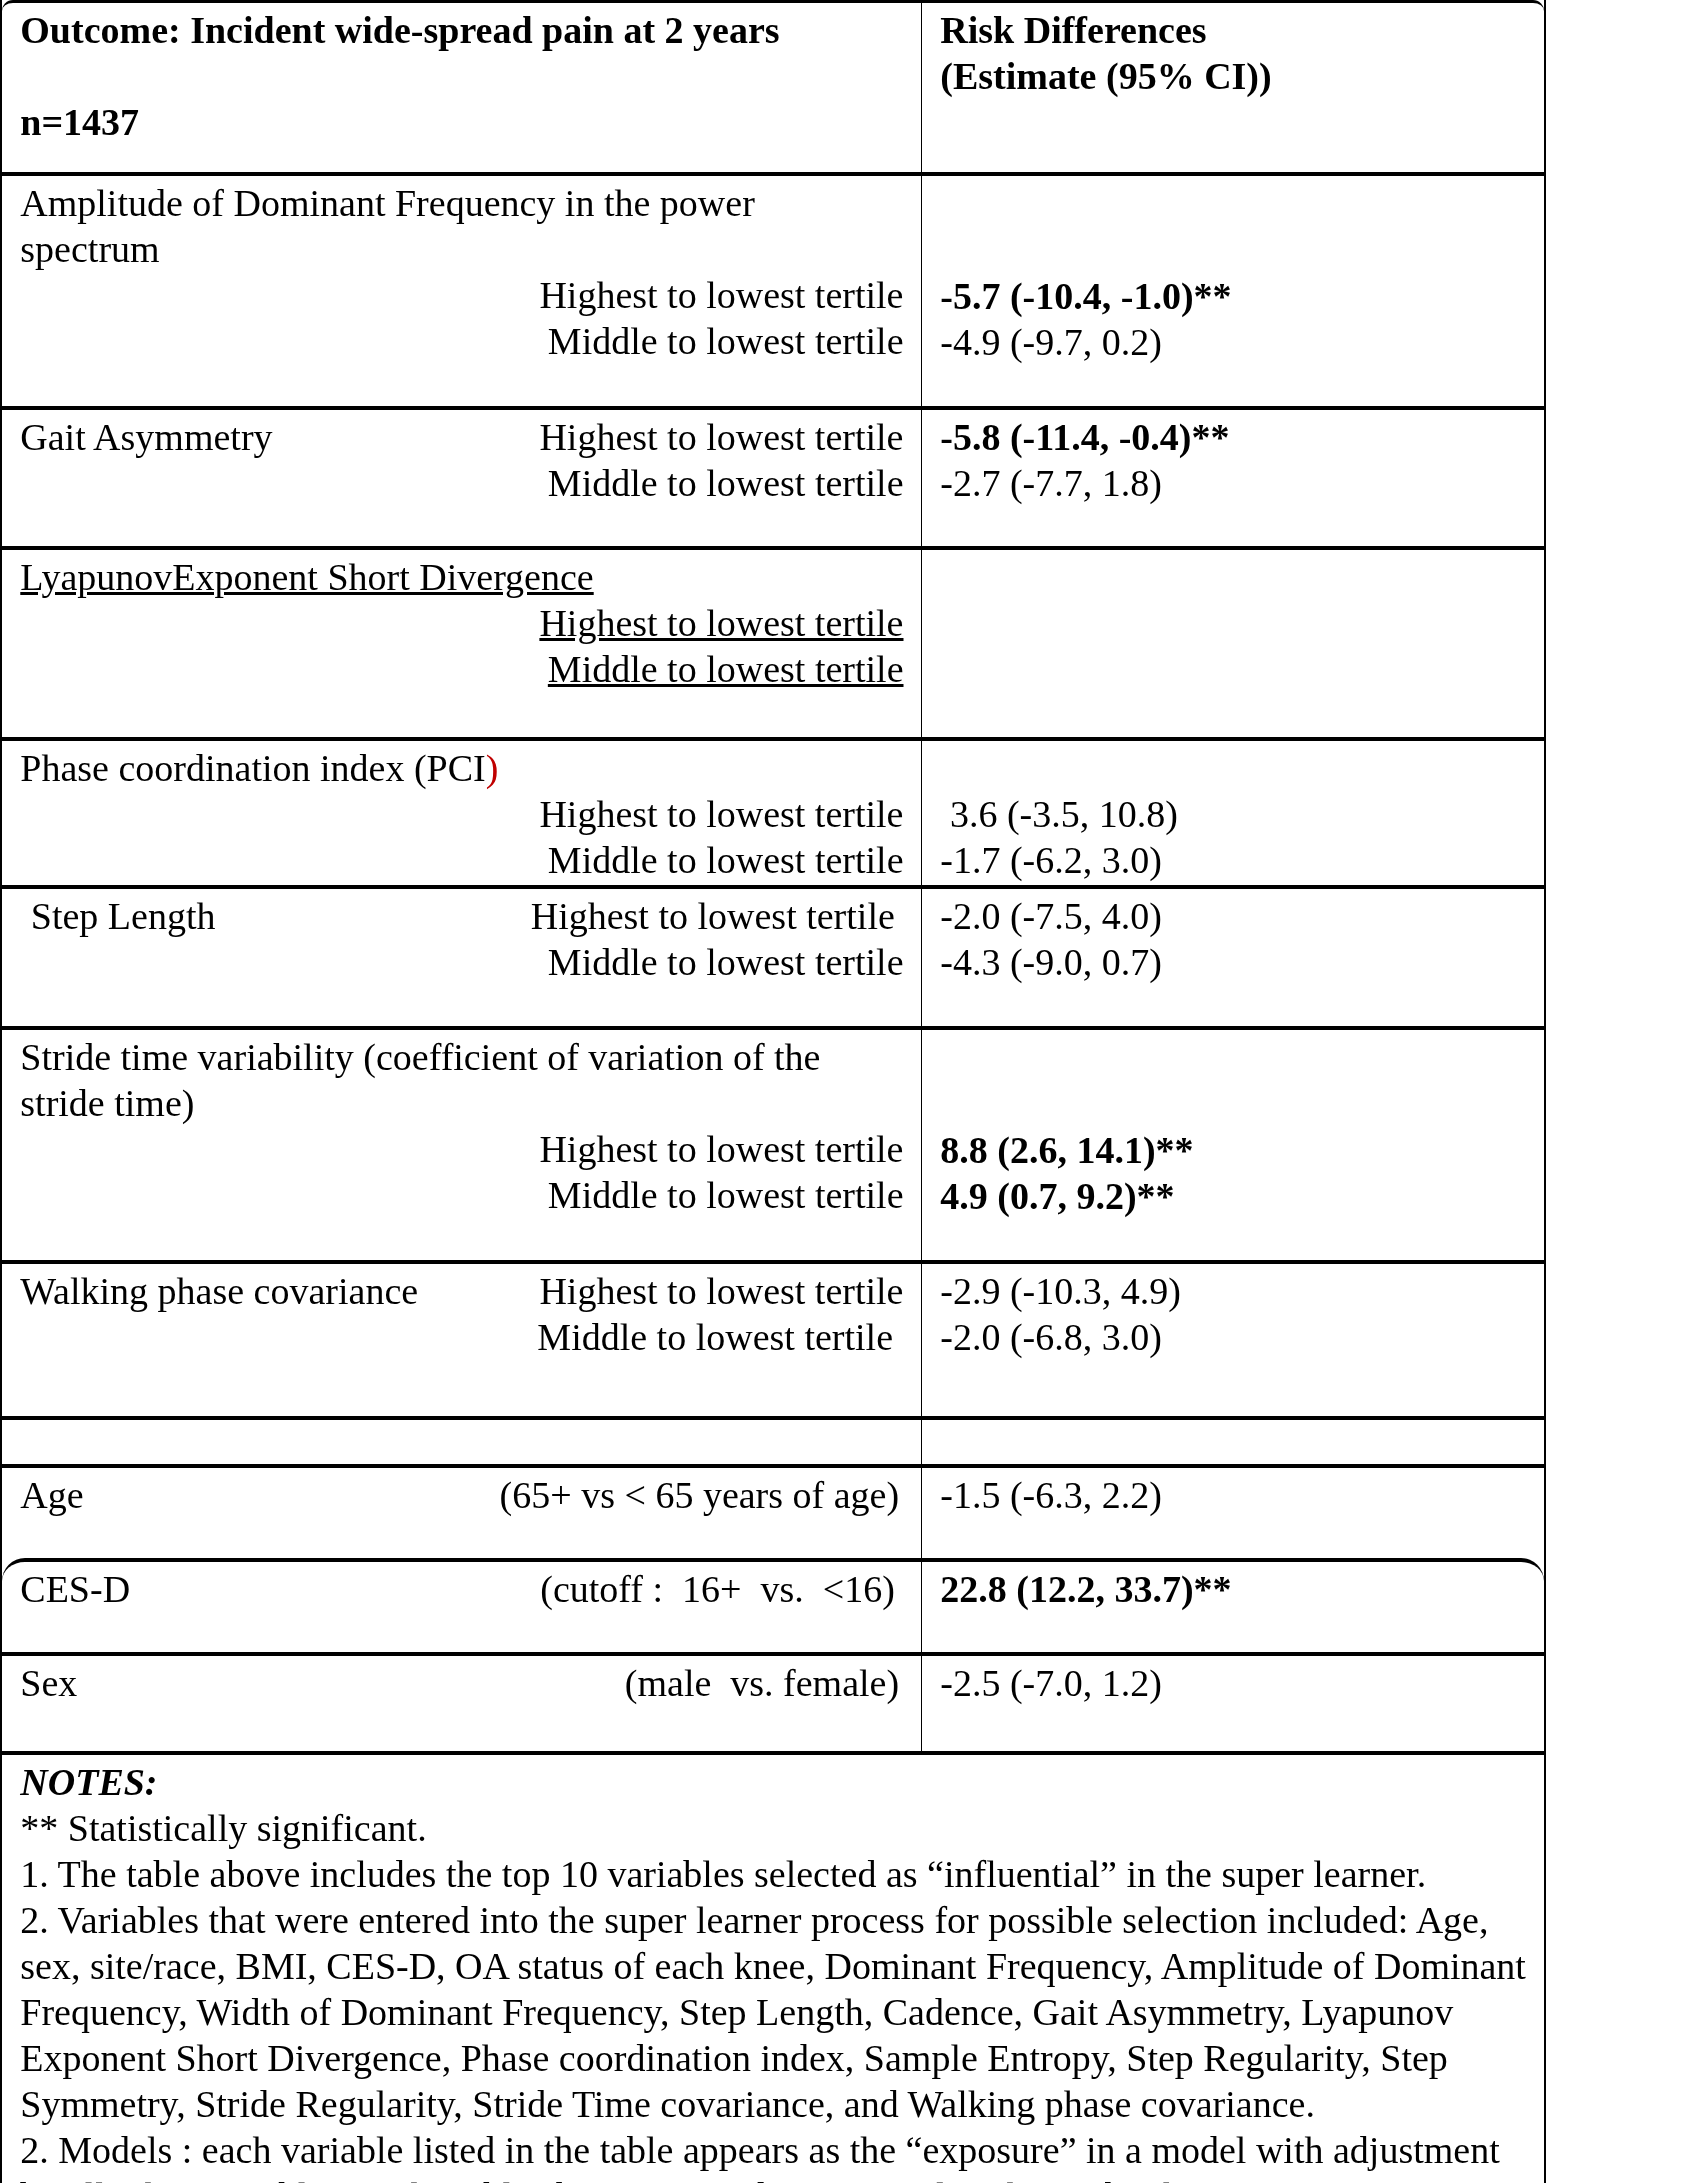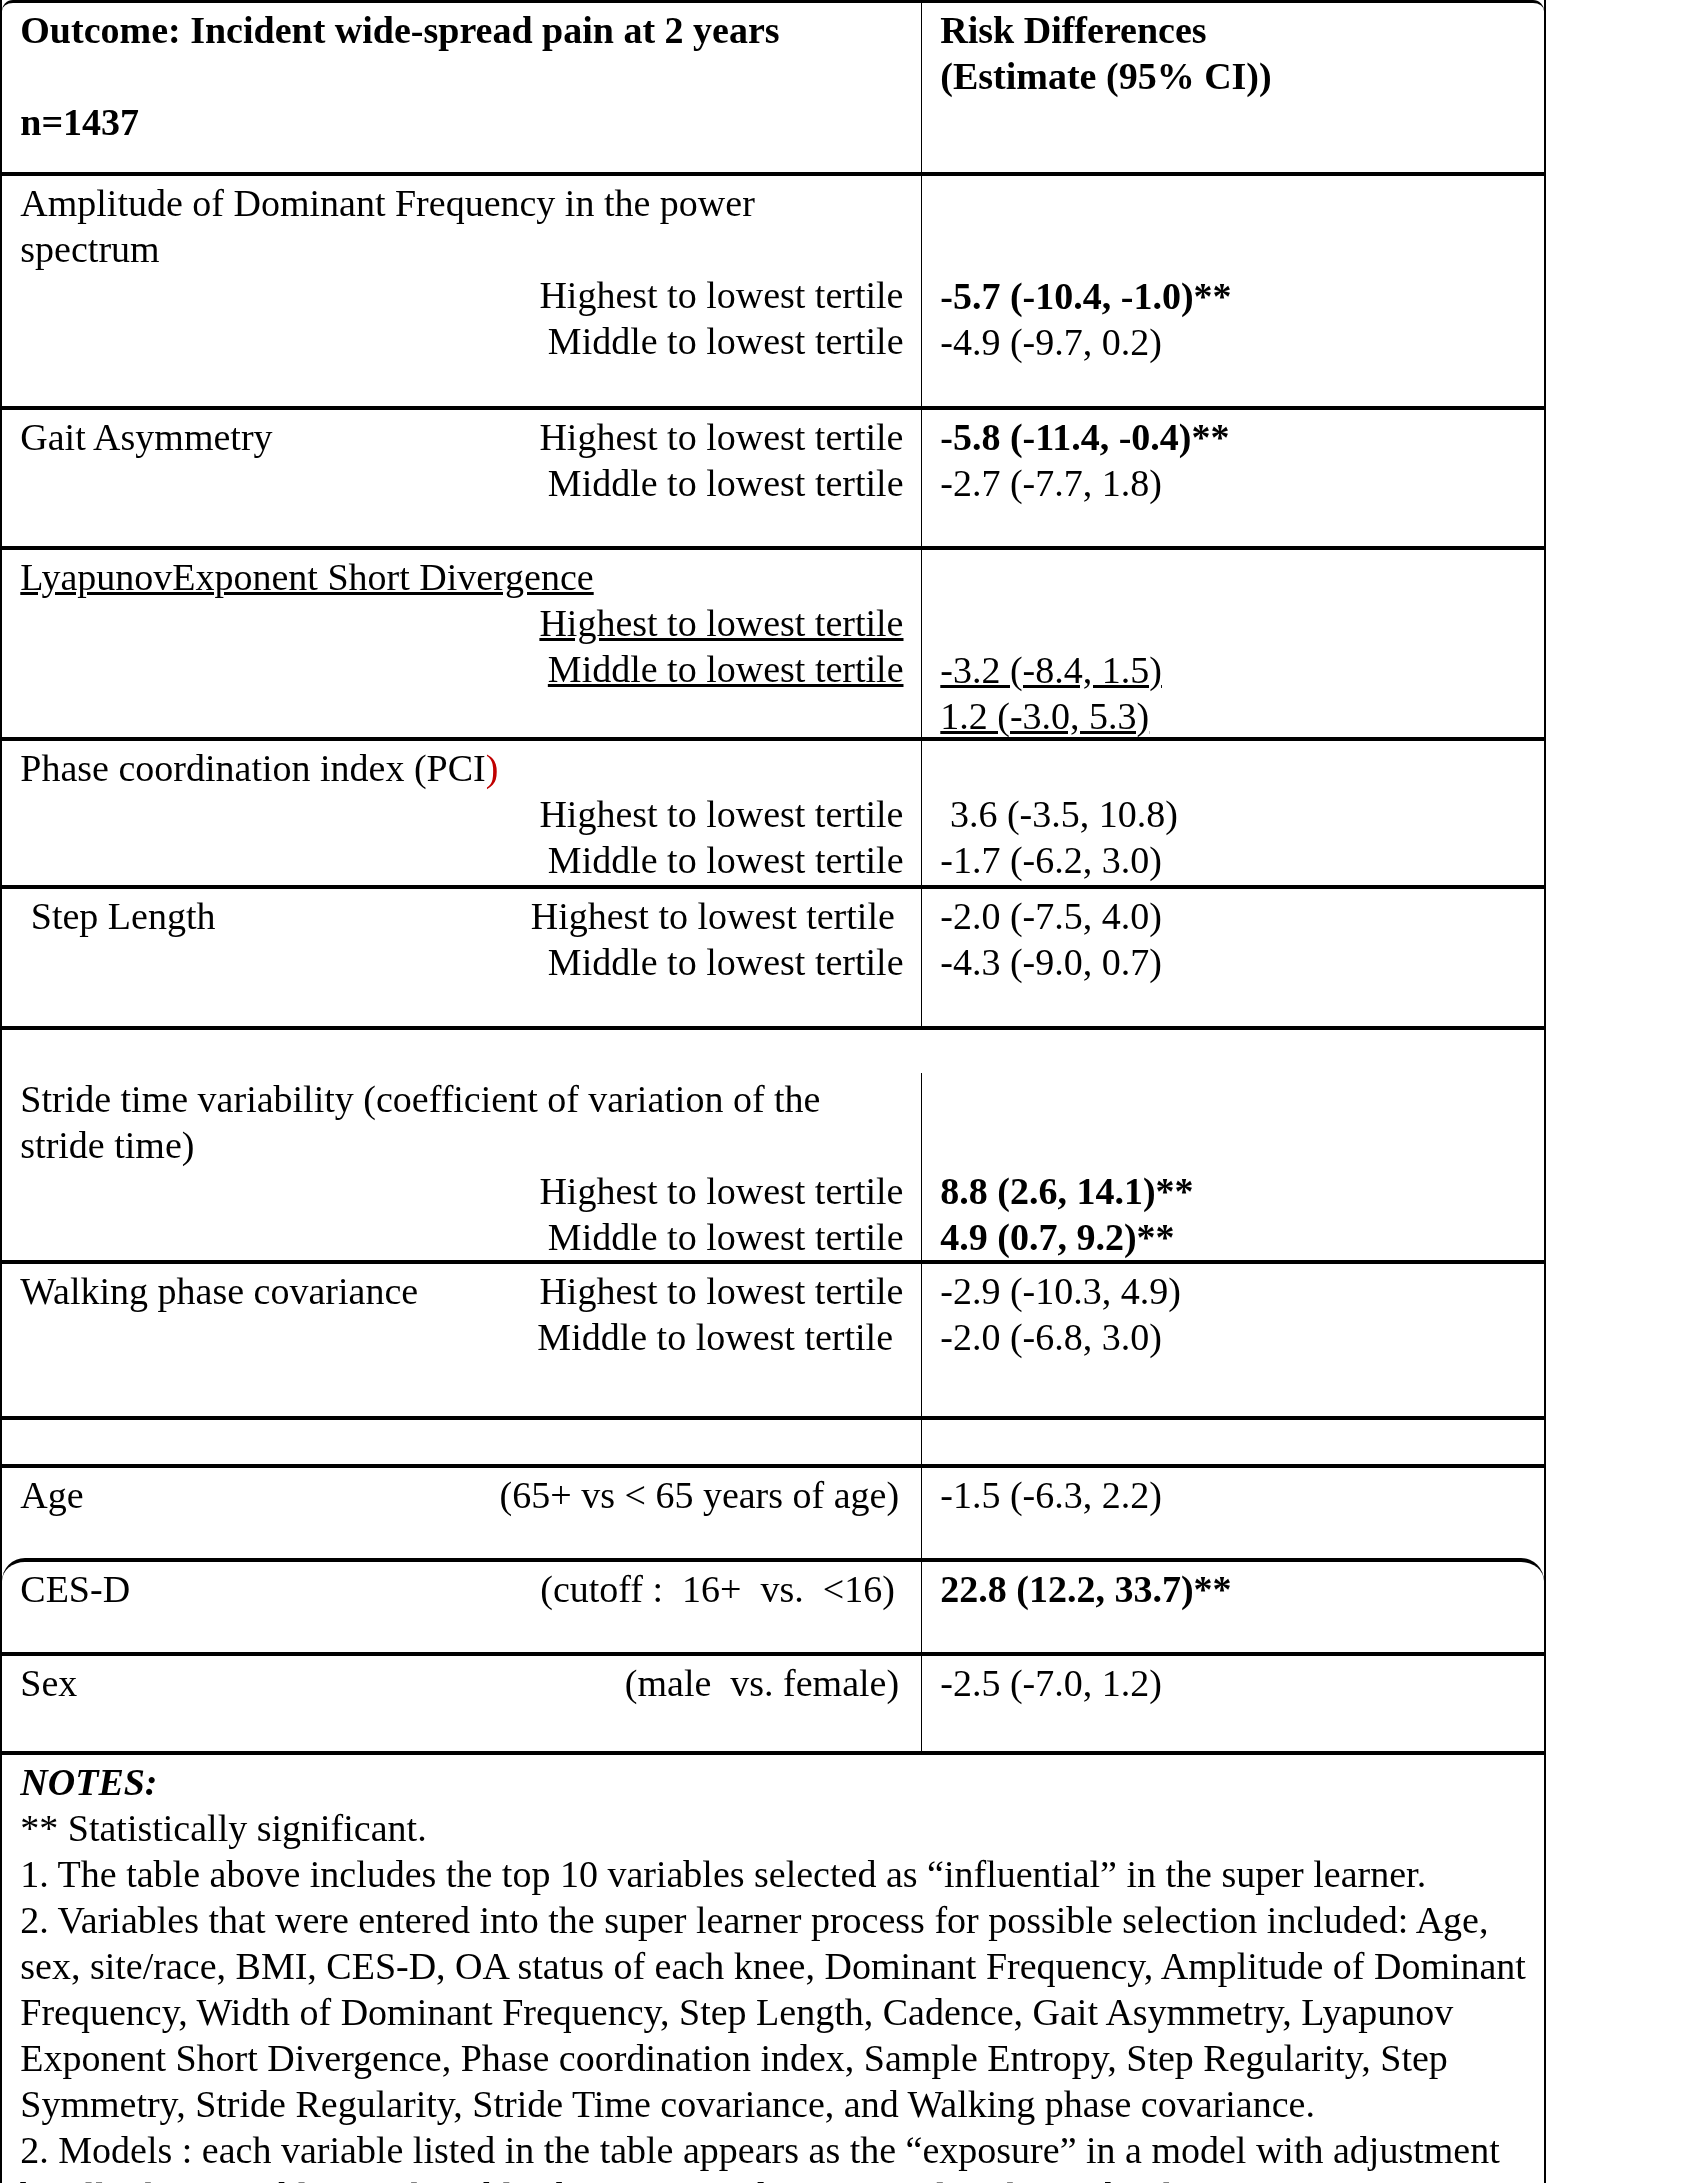--- a/index.html
+++ b/index.html
@@ -61,25 +61,20 @@
       <div>-2.7 (-7.7, 1.8)</div>
     </div>
   </div>
 
   <div class="row" style="height:191px;text-decoration:underline;">
     <div class="cell c1">
       <div>LyapunovExponent Short Divergence</div>
       <div class="sub">Highest to lowest tertile</div>
       <div class="sub">Middle to lowest tertile</div>
     </div>
-    <div class="cell c2">
-      <div style="height:93px"></div>
-      <div>-3.2 (-8.4, 1.5)</div>
-      <div>1.2 (-3.0, 5.3)</div>
-    </div>
   </div>
 
   <div class="row" style="height:148px;">
     <div class="cell c1">
       <div><span>Phase coordination index (PCI</span><span class="red">)</span></div>
       <div class="sub">Highest to lowest tertile</div>
       <div class="sub">Middle to lowest tertile</div>
     </div>
     <div class="cell c2">
       <div style="height:46px"></div>
@@ -95,21 +90,21 @@
         <span style="padding-right:8.7px">Highest to lowest tertile</span>
       </div>
       <div class="sub">Middle to lowest tertile</div>
     </div>
     <div class="cell c2">
       <div>-2.0 (-7.5, 4.0)</div>
       <div>-4.3 (-9.0, 0.7)</div>
     </div>
   </div>
 
-  <div class="row" style="height:234px;align-items:flex-end;">
+  <div class="row" style="height:234px;">
     <div class="cell c1">
       <div style="width:873px">Stride time variability (coefficient of variation of the stride time)</div>
       <div class="sub">Highest to lowest tertile</div>
       <div class="sub">Middle to lowest tertile</div>
     </div>
     <div class="cell c2">
       <div style="height:93px"></div>
       <div class="b">8.8 (2.6, 14.1)**</div>
       <div class="b">4.9 (0.7, 9.2)**</div>
     </div>

